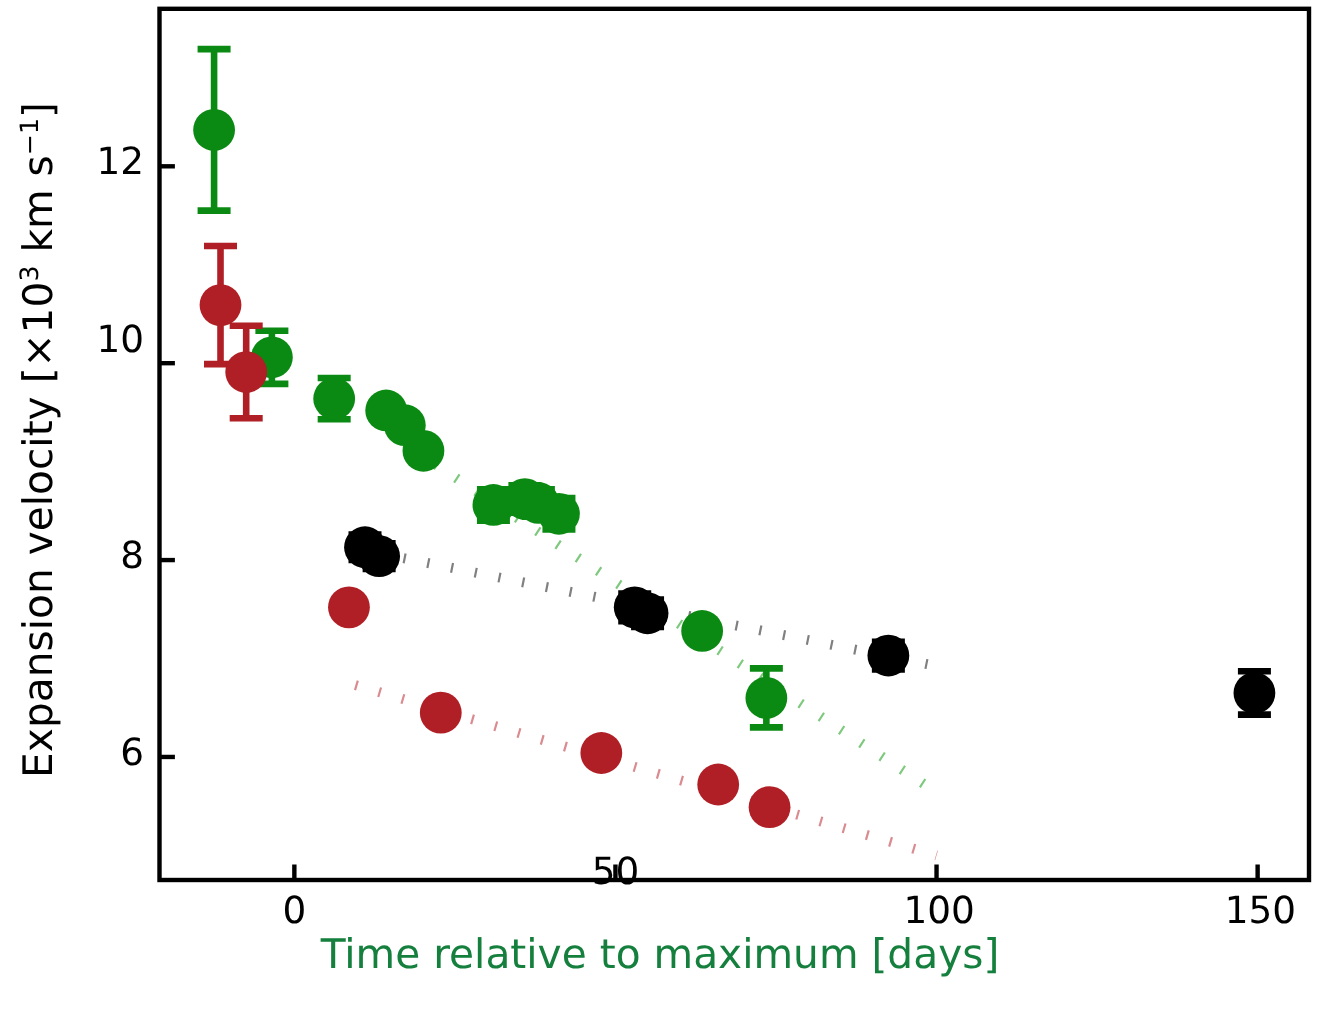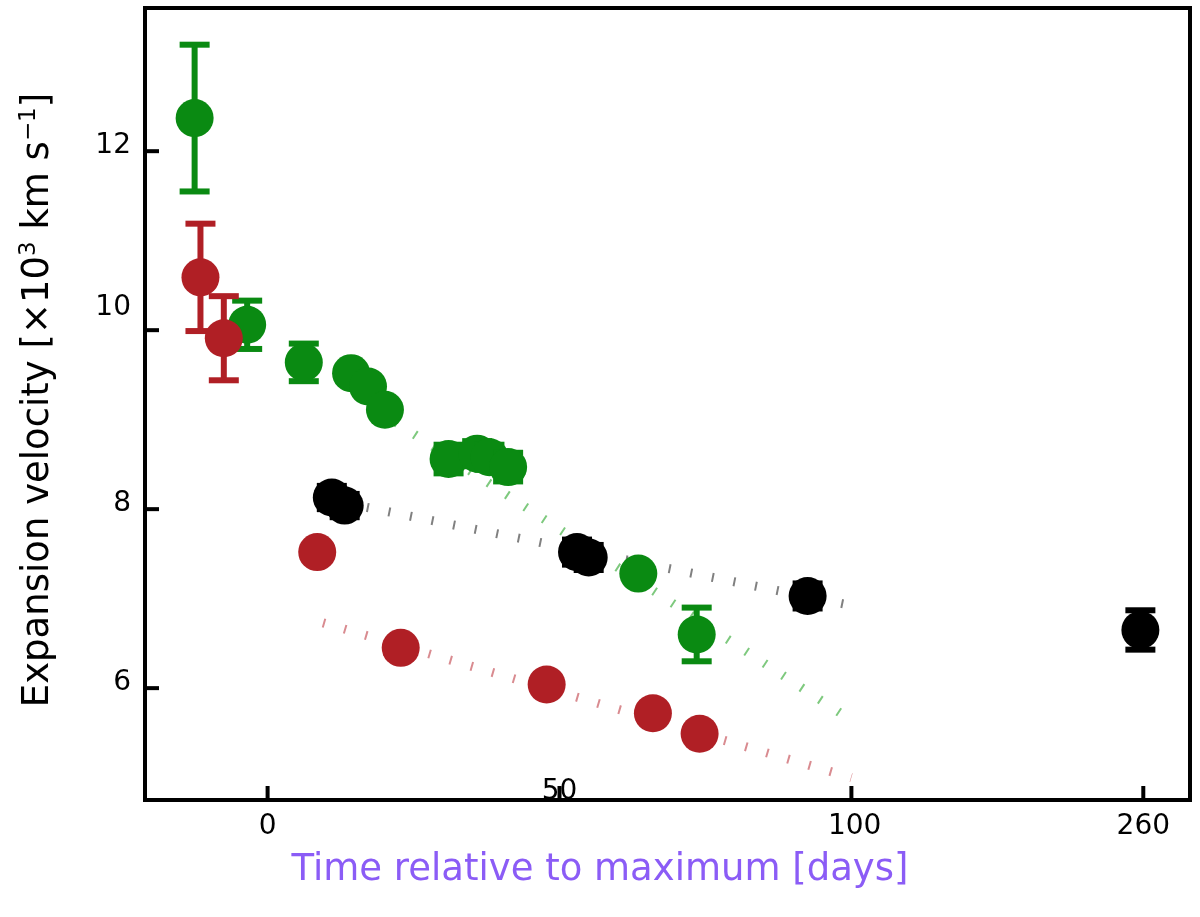--- a/index.html
+++ b/index.html
@@ -42,29 +42,29 @@
     white-space: nowrap;
     color: #000;
   }
   #xlabel {
     position: absolute;
     left: 0;
     width: 1200px;
     top: 846px;
     text-align: center;
     font-size: 37px;
-    color: #8b5cf6;
+    color: #15803d;
   }
   .sup {
     font-size: 0.62em;
     vertical-align: super;
   }
   .tick-text {
     position: absolute;
-    font-size: 28px;
+    font-size: 34px;
     color: #000;
     white-space: nowrap;
   }
 </style>
 </head>
 <body>
 
 <div id="figure">
 
   <svg id="plot-svg" width="1200" height="917">
@@ -168,20 +168,20 @@
       <span>Expansion velocity [×10</span><span class="sup">3</span><span> km s</span><span class="sup">−1</span><span>]</span>
     </div>
   </div>
 
   <div id="xlabel">Time relative to maximum [days]</div>
 
   <div id="tick-layer">
       <div class="tick-text" style="left: 237.598px; top: 808px; width: 60px; text-align: center;">0</div>
       <div class="tick-text" style="left: 529.497px; top: 773px; width: 60px; text-align: center;">50</div>
       <div class="tick-text" style="left: 821.397px; top: 808px; width: 60px; text-align: right;">100</div>
-      <div class="tick-text" style="left: 1113.3px; top: 808px; width: 60px; text-align: center;">260</div>
+      <div class="tick-text" style="left: 1113.3px; top: 808px; width: 60px; text-align: center;">150</div>
       <div class="tick-text" style="left: 83px; top: 664.136px; width: 48px; text-align: right;">6</div>
       <div class="tick-text" style="left: 83px; top: 485.153px; width: 48px; text-align: right;">8</div>
       <div class="tick-text" style="left: 83px; top: 289px; width: 48px; text-align: right;">10</div>
       <div class="tick-text" style="left: 83px; top: 127.186px; width: 48px; text-align: right;">12</div>
     </div>
 
 </div>
 
 </body></html>

